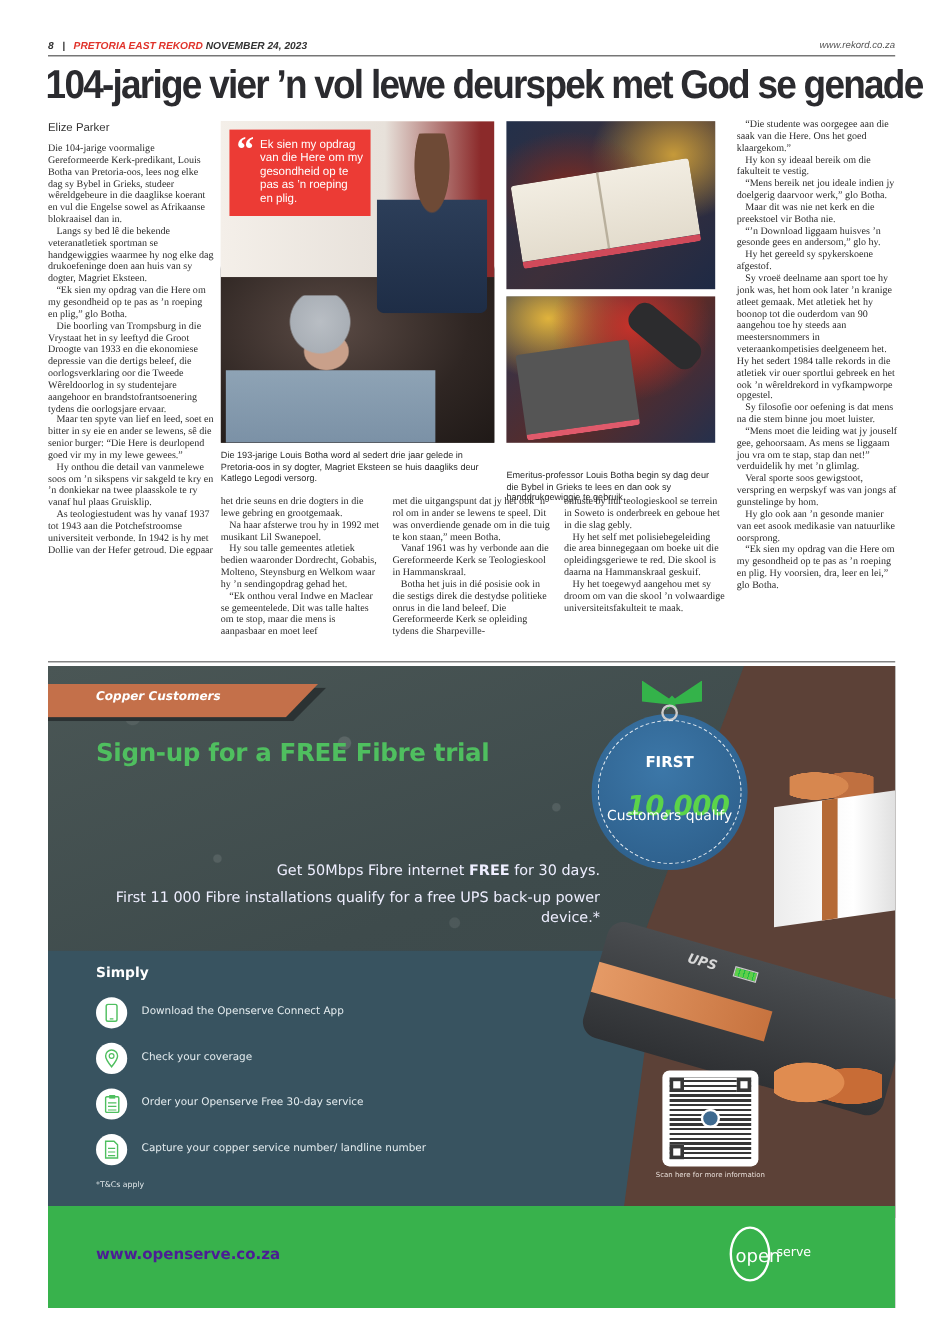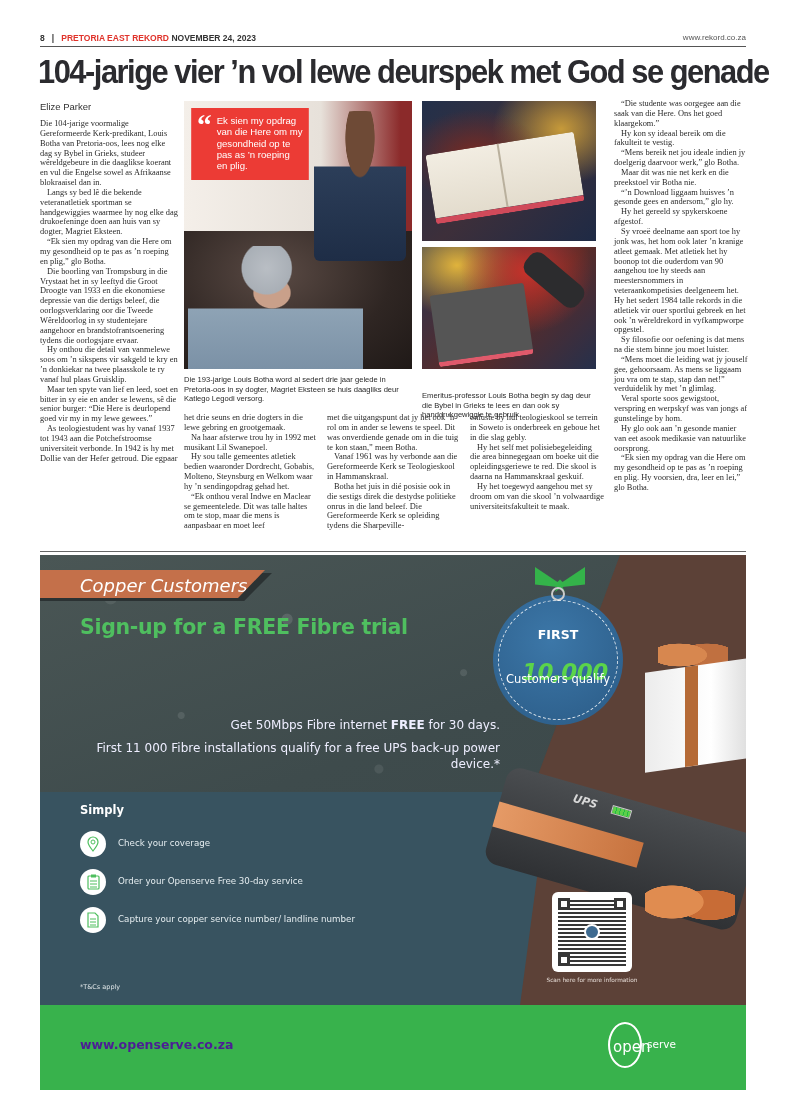--- a/index.html
+++ b/index.html
@@ -1,20 +1,20 @@
 <!DOCTYPE html>
 <html><head>
 <meta charset="utf-8">
 <style>
   * { box-sizing: border-box; margin: 0; padding: 0; }
   html, body { width: 786px; height: 1113px; background: #ffffff; overflow: hidden; }
   body { position: relative; font-family: "Liberation Serif", serif; color: #222; }
 
   .folio { position: absolute; left: 40px; top: 30px; width: 706px; height: 14px;
-    font-family: "Liberation Sans", sans-serif; font-size: 8.5px; font-weight: bold; color: #333; }
+    font-family: "Liberation Sans", sans-serif; font-size: 8.5px; font-weight: bold; color: #333; font-style: italic; }
   .folio .pg { position: absolute; left: 0; top: 3px; }
   .folio .pub { color: #e0332b; }
   .folio .url { position: absolute; right: 0; top: 3px; font-weight: normal; color: #555; font-size: 8px; }
   .rule-top { position: absolute; left: 40px; top: 46px; width: 706px; height: 1px; background: #555; }
 
   .headline { position: absolute; left: 38px; top: 52px; width: 712px;
     font-family: "Liberation Sans", sans-serif; font-weight: bold; font-size: 33.5px;
     letter-spacing: -1.6px; color: #2b2b2f; line-height: 40px; transform: scaleX(0.92); transform-origin: left top; white-space: nowrap; }
 
   .byline { position: absolute; left: 40px; top: 101px; font-family: "Liberation Sans", sans-serif;
@@ -69,21 +69,21 @@
     background: radial-gradient(circle at 20% 30%, rgba(255,255,255,0.10) 0 3px, transparent 4px),
                 radial-gradient(circle at 35% 12%, rgba(255,255,255,0.12) 0 5px, transparent 6px),
                 radial-gradient(circle at 48% 40%, rgba(255,255,255,0.08) 0 4px, transparent 5px),
                 radial-gradient(circle at 60% 22%, rgba(255,255,255,0.10) 0 3px, transparent 4px),
                 radial-gradient(circle at 10% 8%, rgba(255,255,255,0.08) 0 6px, transparent 7px); }
   .ad .brown { position: absolute; left: 460px; top: 0; width: 300px; height: 460px; background: #5c4137; clip-path: polygon(40% 0, 100% 0, 100% 100%, 0 100%, 0 70%); }
   .ad .lower { position: absolute; left: 0; top: 237px; width: 706px; height: 213px; background: #385360; clip-path: polygon(0 0, 72% 0, 68% 100%, 0 100%); }
   .ad .tag { position: absolute; left: 0; top: 15px; width: 225px; height: 28px; background: #c4704a; clip-path: polygon(0 0, 100% 0, 88% 100%, 0 100%);
     box-shadow: 4px 3px 0 #2c3334; }
   .ad .tag-shadow { position: absolute; left: 0; top: 18px; width: 232px; height: 28px; background: #2b3233; clip-path: polygon(0 0, 100% 0, 88% 100%, 0 100%); }
-  .ad .tag span { position: absolute; left: 40px; top: 5px; font-family: "DejaVu Sans", sans-serif; font-weight: normal; font-style: italic; font-size: 18px; color: #fff; }
+  .ad .tag span { position: absolute; left: 40px; top: 5px; font-family: "DejaVu Sans", sans-serif; font-weight: bold; font-style: italic; font-size: 10px; color: #fff; }
   .ad .h1 { position: absolute; left: 40px; top: 57px; font-family: "DejaVu Sans", sans-serif; font-weight: bold; font-size: 20.5px; line-height: 31px; color: #fff; letter-spacing: -0.3px; }
   .ad .h1 .green { color: #4fbf5f; display: block; }
   .ad .sub { position: absolute; left: 40px; top: 162px; width: 420px; font-family: "DejaVu Sans", sans-serif; font-size: 12px; line-height: 16px; color: #eef; text-align: right; }
   .ad .sub p { margin-bottom: 7px; }
   .ad .simply { position: absolute; left: 40px; top: 248px; font-family: "DejaVu Sans", sans-serif; font-weight: bold; font-size: 11.5px; color: #fff; }
   .ad .steps { position: absolute; left: 40px; top: 276px; }
   .ad .step { position: relative; height: 38px; width: 360px; }
   .ad .step .ic { position: absolute; left: 0; top: 0; width: 26px; height: 26px; border-radius: 50%; background: #fff; display: flex; align-items: center; justify-content: center; }
   .ad .step .txt { position: absolute; left: 38px; top: 7px; font-family: "DejaVu Sans", sans-serif; font-size: 8.7px; color: #e4ecef; white-space: nowrap; }
   .ad .tcs { position: absolute; left: 40px; top: 428px; font-family: "DejaVu Sans", sans-serif; font-size: 6.5px; color: #dfe6e8; }
@@ -135,22 +135,22 @@
 <div class="rule-top"></div>
 
 <h1 class="headline">104-jarige vier ’n vol lewe deurspek met God se genade</h1>
 <div class="byline">Elize Parker</div>
 
 <div class="col c1">
   <p class="first">Die 104-jarige voormalige Gereformeerde Kerk-predikant, Louis Botha van Pretoria-oos, lees nog elke dag sy Bybel in Grieks, studeer wêreldgebeure in die daaglikse koerant en vul die Engelse sowel as Afrikaanse blokraaisel dan in.</p>
   <p>Langs sy bed lê die bekende veteranatletiek sportman se handgewiggies waarmee hy nog elke dag drukoefeninge doen aan huis van sy dogter, Magriet Eksteen.</p>
   <p>“Ek sien my opdrag van die Here om my gesondheid op te pas as ’n roeping en plig,” glo Botha.</p>
   <p>Die boorling van Trompsburg in die Vrystaat het in sy leeftyd die Groot Droogte van 1933 en die ekonomiese depressie van die dertigs beleef, die oorlogsverklaring oor die Tweede Wêreldoorlog in sy studentejare aangehoor en brandstofrantsoenering tydens die oorlogsjare ervaar.</p>
+  <p>Maar ten spyte van lief en leed, soet en bitter in sy eie en ander se lewens, sê die senior burger: “Die Here is deurlopend goed vir my in my lewe gewees.”</p>
   <p>Hy onthou die detail van vanmelewe soos om ’n sikspens vir sakgeld te kry en ’n donkiekar na twee plaasskole te ry vanaf hul plaas Gruisklip.</p>
-  <p>Maar ten spyte van lief en leed, soet en bitter in sy eie en ander se lewens, sê die senior burger: “Die Here is deurlopend goed vir my in my lewe gewees.”</p>
   <p>As teologiestudent was hy vanaf 1937 tot 1943 aan die Potchefstroomse universiteit verbonde. In 1942 is hy met Dollie van der Hefer getroud. Die egpaar</p>
 </div>
 
 <div class="photo photo-main">
   <div class="wall"></div>
   <div class="chair"></div>
   <div class="man"></div>
   <div class="elder"></div>
 </div>
 <div class="pullquote">
@@ -238,20 +238,29 @@
     <div class="lbl">UPS</div>
     <div class="bat"></div>
   </div>
   <div class="ups-bow"></div>
 
   <div class="simply">Simply</div>
   <div class="steps">
     <div class="step">
       <div class="ic">
         <svg width="12" height="16" viewBox="0 0 12 16">
+            <rect x="1.5" y="1" width="9" height="14" rx="1.5" fill="none" stroke="#4fbf5f" stroke-width="1.2"></rect>
+            <line x1="4.5" y1="13" x2="7.5" y2="13" stroke="#4fbf5f" stroke-width="1"></line>
+          </svg>
+      </div>
+      <div class="txt">Download the Openserve Connect App</div>
+    </div>
+    <div class="step">
+      <div class="ic">
+        <svg width="12" height="16" viewBox="0 0 12 16">
             <path d="M6 15 C2 10 1 8 1 6 A5 5 0 0 1 11 6 C11 8 10 10 6 15Z" fill="none" stroke="#4fbf5f" stroke-width="1.2"></path>
             <circle cx="6" cy="6" r="2" fill="none" stroke="#4fbf5f" stroke-width="1"></circle>
           </svg>
       </div>
       <div class="txt">Check your coverage</div>
     </div>
     <div class="step">
       <div class="ic">
         <svg width="13" height="16" viewBox="0 0 13 16">
             <rect x="1" y="2" width="11" height="13" rx="1" fill="none" stroke="#4fbf5f" stroke-width="1.2"></rect>

